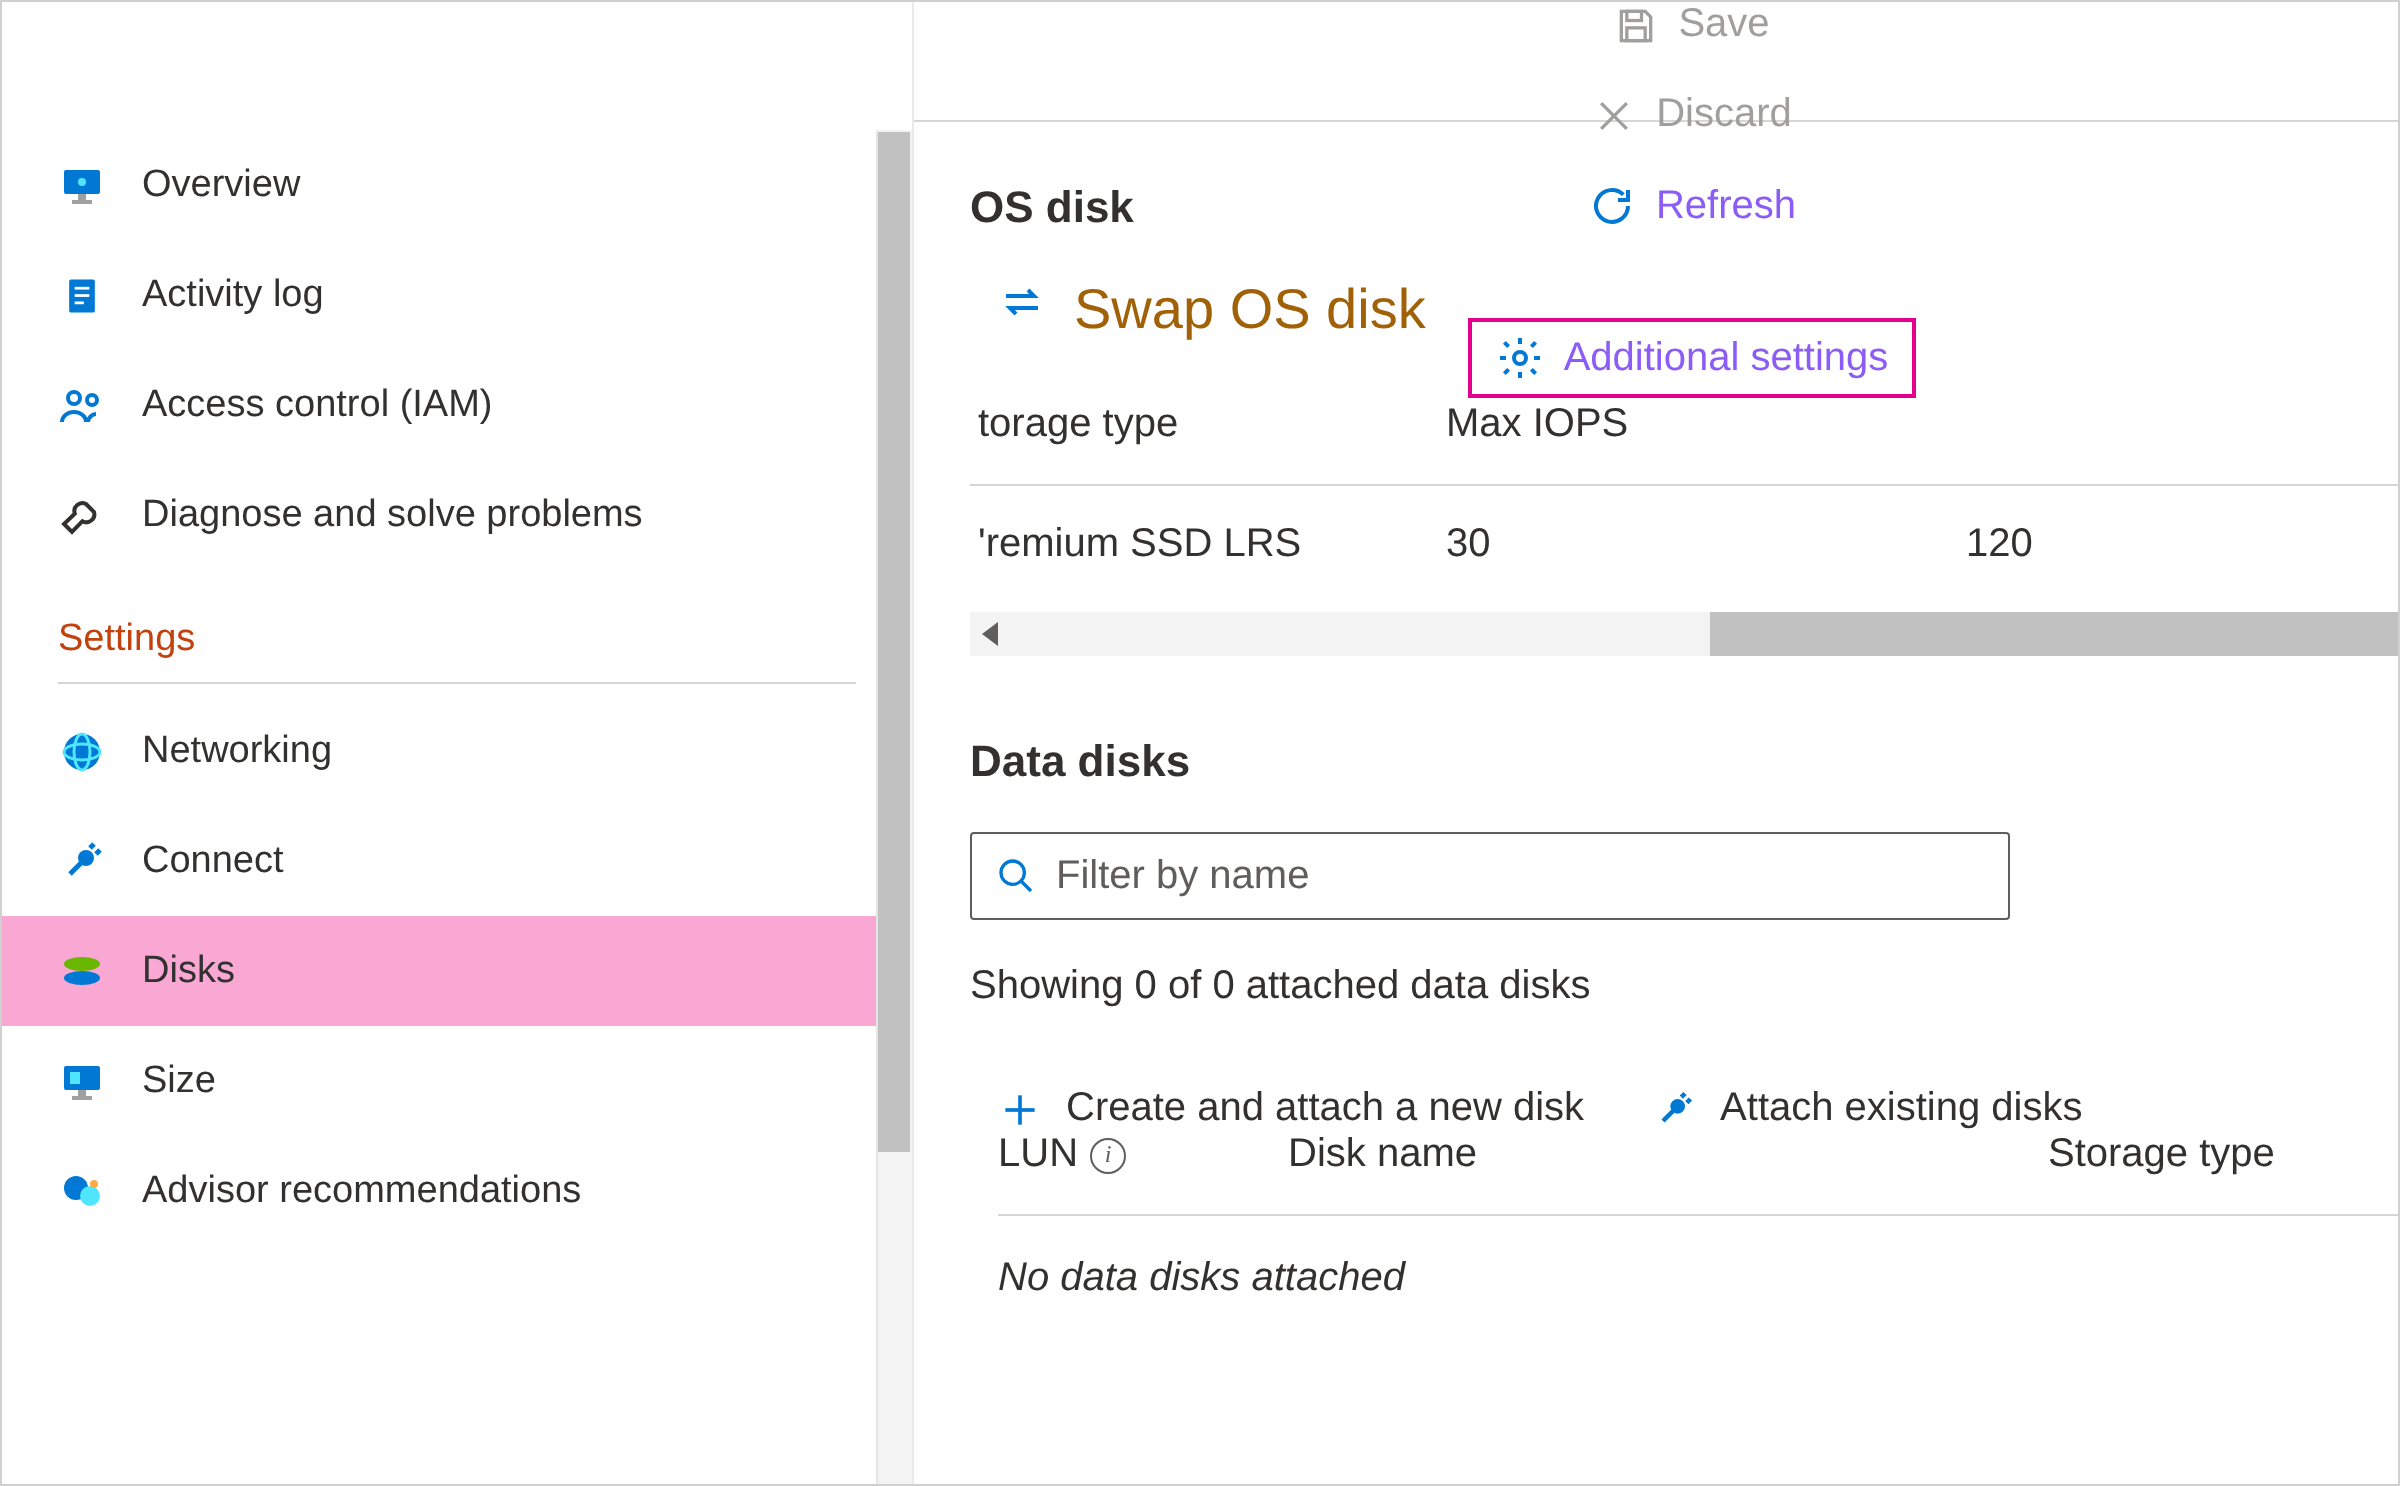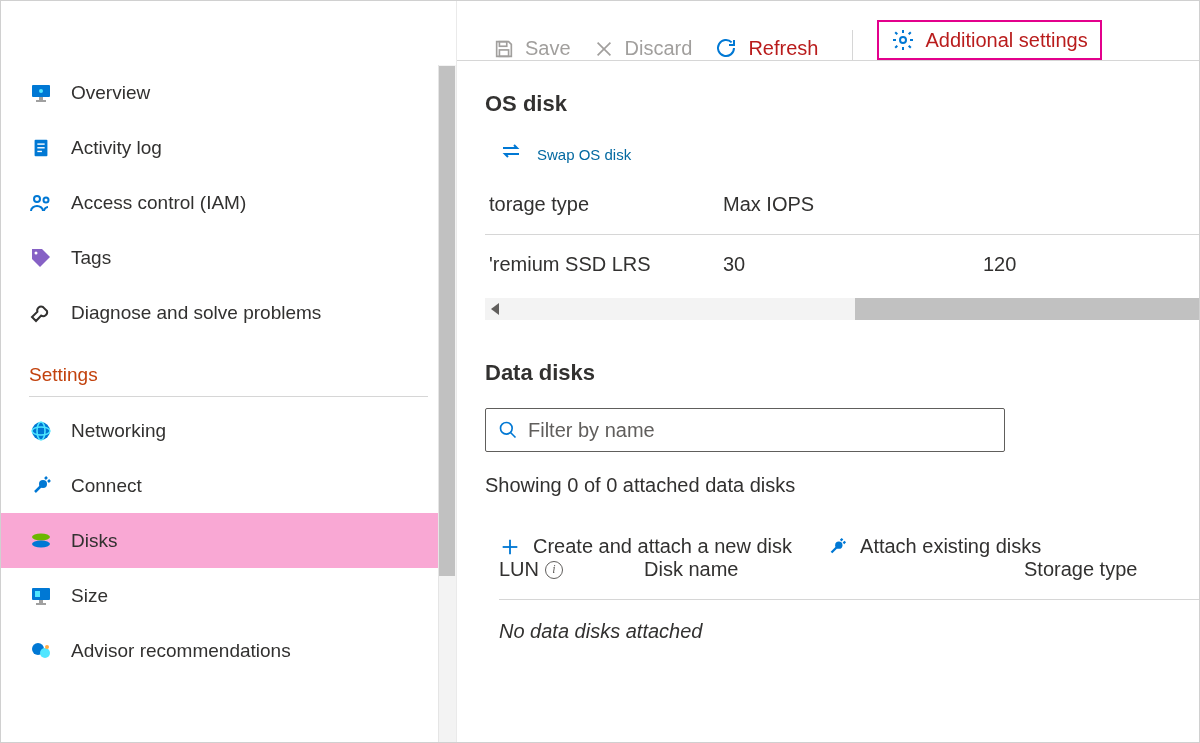--- a/index.html
+++ b/index.html
@@ -100,30 +100,31 @@
   .main {
     flex: 1;
     height: 100%;
     display: flex;
     flex-direction: column;
   }
   .toolbar {
     height: 60px;
     border-bottom: 1px solid #d6d6d6;
     display: flex;
-    align-items: flex-end;
+    align-items: center;
     padding: 0 0 0 36px;
     gap: 22px;
+    flex-direction: column;
   }
   .toolbar-btn {
     display: flex;
     align-items: center;
     gap: 10px;
     font-size: 20px;
-    color: #b91c1c;
+    color: #8b5cf6;
   }
   .toolbar-btn.disabled { color: #a19f9d; }
   .toolbar-btn.disabled svg { stroke: #a19f9d; fill: none; }
   .toolbar-sep {
     width: 1px; height: 30px;
     background: #d6d6d6;
     margin: 0 2px 0 12px;
   }
   .toolbar-btn.highlight {
     border: 2px solid #e3008c;
@@ -131,24 +132,24 @@
   }
   .toolbar-btn.blue-icon svg { stroke: #0078d4; }
   .content {
     flex: 1;
     padding: 30px 0 0 28px;
     overflow: hidden;
   }
   .h2 { font-weight: 600; font-size: 22px; margin-bottom: 22px; }
   .swap-link {
     display: flex;
-    align-items: flex-end;
+    align-items: flex-start;
     gap: 14px;
-    color: #0369a1;
-    font-size: 15px;
+    color: #a16207;
+    font-size: 28px;
     margin-left: 14px;
     margin-bottom: 30px;
   }
   .swap-link svg { stroke: #0078d4; }
   .os-table-head, .os-table-row {
     display: flex;
     font-size: 20px;
     color: #323130;
     padding-left: 4px;
   }
@@ -244,29 +245,20 @@
             <circle cx="8" cy="8" r="3"></circle>
             <path d="M2 20c0-3 3-5 6-5s6 2 6 5"></path>
             <circle cx="17" cy="9" r="2.5"></circle>
             <path d="M15 20c0-2 2-4 4-4"></path>
           </svg>
       </span>
       <span>Access control (IAM)</span>
     </div>
     <div class="nav-item">
       <span class="icon">
-        <svg width="24" height="24" viewBox="0 0 24 24">
-            <path d="M3 3 L13 3 L21 11 L11 21 L3 13 Z" fill="#8661c5"></path>
-            <circle cx="7" cy="7" r="1.5" fill="#fff"></circle>
-          </svg>
-      </span>
-      <span>Tags</span>
-    </div>
-    <div class="nav-item">
-      <span class="icon">
         <svg width="24" height="24" viewBox="0 0 24 24" fill="none" stroke="#323130" stroke-width="2">
             <path d="M14 6a4 4 0 0 0-5.6 4.8L3 16l4 4 5.2-5.4A4 4 0 0 0 18 10l-4-4z"></path>
           </svg>
       </span>
       <span>Diagnose and solve problems</span>
     </div>
 
     <div class="section-header">Settings</div>
     <hr class="section-divider">
 

